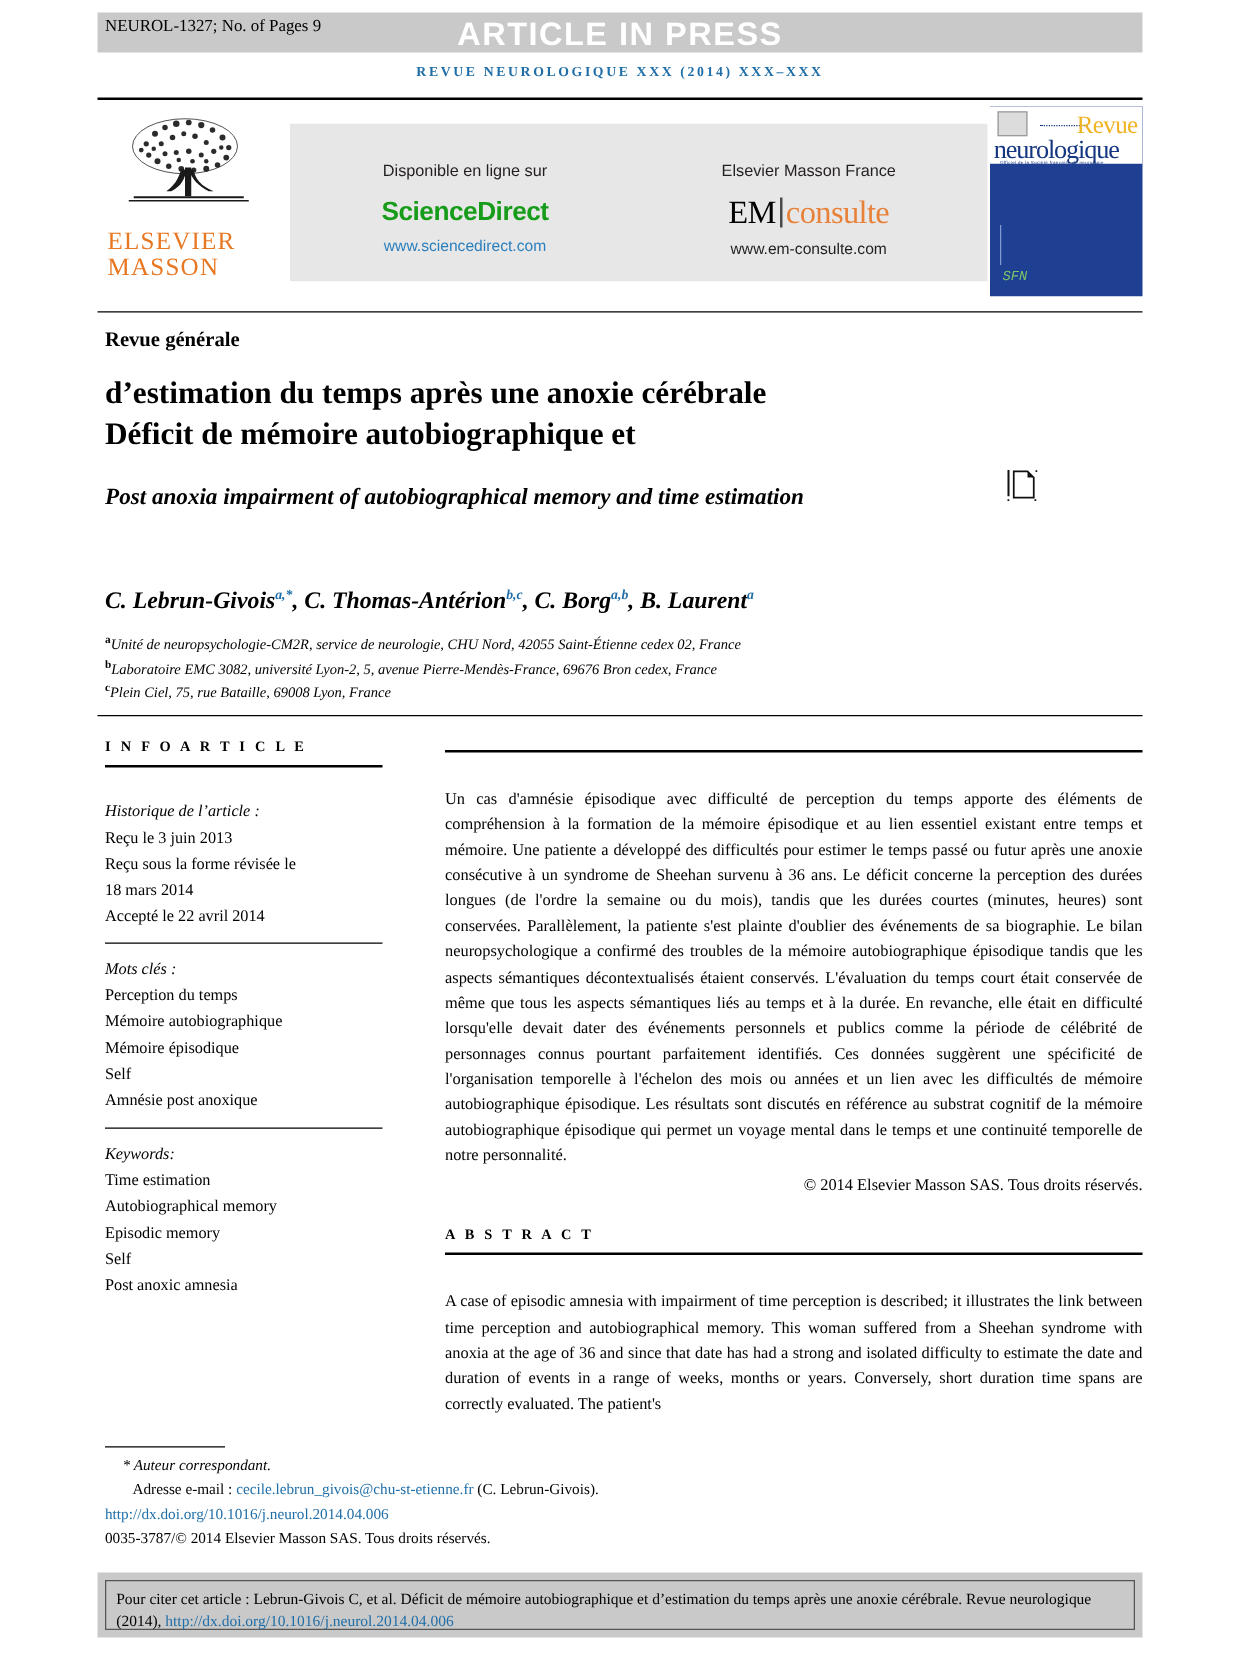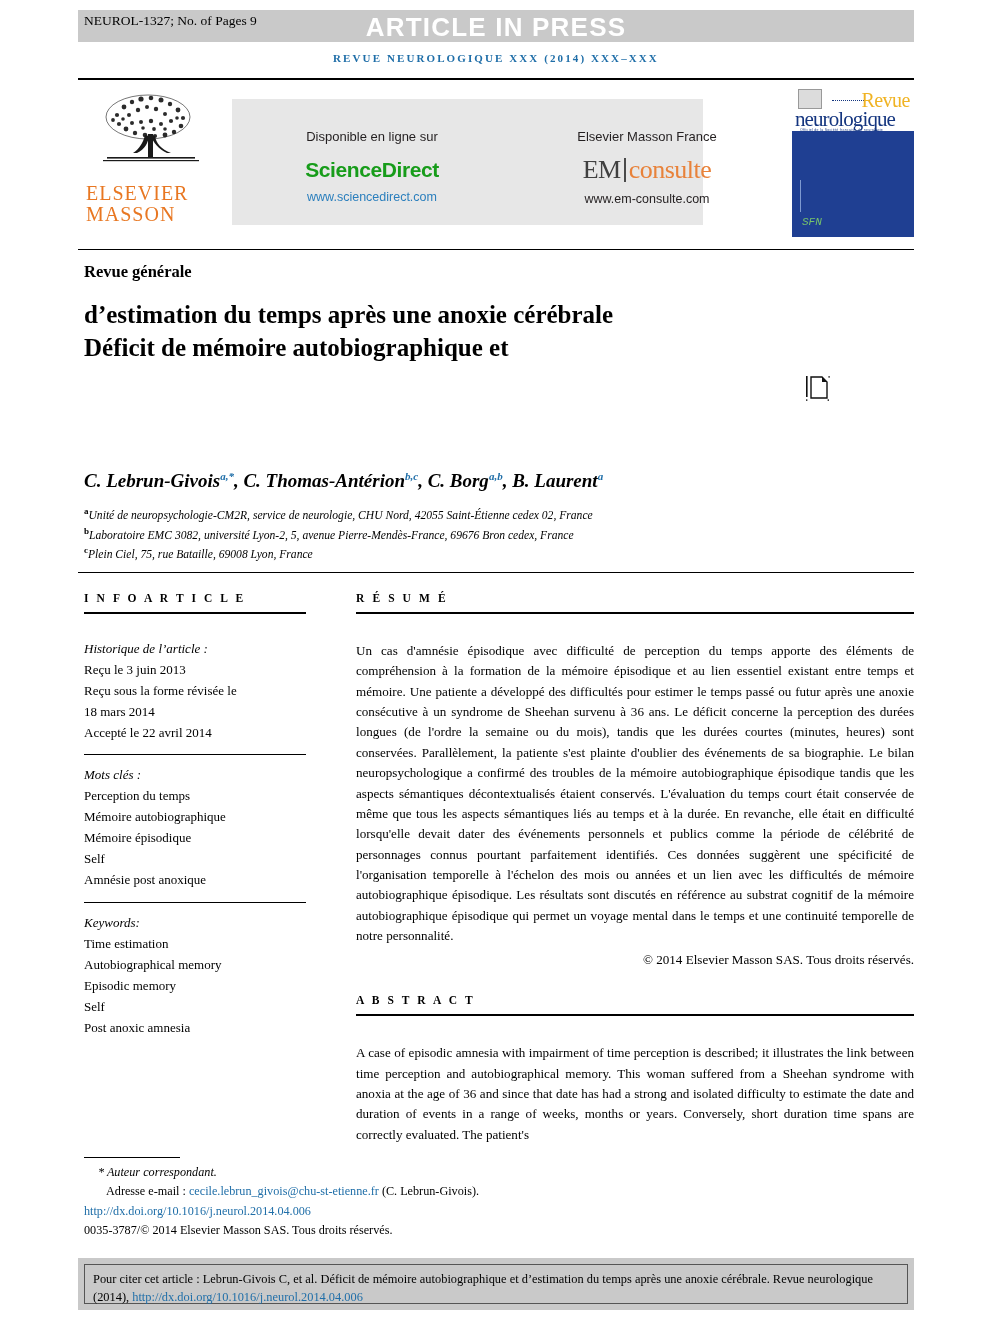--- a/index.html
+++ b/index.html
@@ -95,21 +95,21 @@
     font-family: "Liberation Serif", serif;
     color: #e87722;
     font-size: 20px;
     letter-spacing: 1px;
     line-height: 1.06;
   }
   .sd-panel {
     position: absolute;
     left: 154px;
     top: 14px;
-    width: 471px;
+    width: 558px;
     height: 126px;
     background: #e7e7e7;
   }
   .sd-left {
     position: absolute;
     left: 0; top: 0;
     width: 280px;
     text-align: center;
   }
   .sd-right {
@@ -138,21 +138,21 @@
     font-size: 12.5px;
     color: #2b7fbd;
     margin-top: 8px;
   }
   .em-brand {
     margin-top: 11px;
     font-size: 26px;
     font-family: "Liberation Serif", serif;
     letter-spacing: -0.5px;
   }
-  .em-em { color: #404040; }
+  .em-em { color: #000000; }
   .em-bar {
     display: inline-block;
     width: 2px;
     height: 24px;
     background: #4a4a4a;
     vertical-align: -4px;
     margin: 0 3px;
   }
   .em-consulte { color: #e8823a; }
   .em-url {
@@ -507,20 +507,21 @@
     </div>
   </div>
 
   <div class="rule-under-banner"></div>
 
   <div class="section-kind">Revue générale</div>
   <div class="title-fr">
     <div>d’estimation du temps après une anoxie cérébrale</div>
     <div>Déficit de mémoire autobiographique et</div>
   </div>
+  <div class="title-en">Post anoxia impairment of autobiographical memory and time estimation</div>
 
   <div class="crossmark">
     <svg width="26" height="30" viewBox="0 0 26 30">
       <rect x="1" y="2" width="1.6" height="21" fill="#111"></rect>
       <path d="M6 3 H17 L22 8 V24 H6 Z" fill="#fff" stroke="#111" stroke-width="1.4"></path>
       <path d="M17 3 L17 8 L22 8 Z" fill="#111"></path>
       <rect x="23.4" y="2.2" width="1.4" height="1.4" fill="#111"></rect>
       <rect x="1" y="25.4" width="1.4" height="1.4" fill="#111"></rect>
       <rect x="22.6" y="25.4" width="1.4" height="1.4" fill="#111"></rect>
     </svg>
@@ -565,21 +566,20 @@
       <div class="kw-title">Keywords:</div>
       <div>Time estimation</div>
       <div>Autobiographical memory</div>
       <div>Episodic memory</div>
       <div>Self</div>
       <div>Post anoxic amnesia</div>
     </div>
   </div>
 
   <div class="col-right">
-    <div class="sec-head">R É S U M É</div>
     <div class="hr-thick"></div>
     <div class="abs-body">Un cas d'amnésie épisodique avec difficulté de perception du temps apporte des éléments de compréhension à la formation de la mémoire épisodique et au lien essentiel existant entre temps et mémoire. Une patiente a développé des difficultés pour estimer le temps passé ou futur après une anoxie consécutive à un syndrome de Sheehan survenu à 36 ans. Le déficit concerne la perception des durées longues (de l'ordre la semaine ou du mois), tandis que les durées courtes (minutes, heures) sont conservées. Parallèlement, la patiente s'est plainte d'oublier des événements de sa biographie. Le bilan neuropsychologique a confirmé des troubles de la mémoire autobiographique épisodique tandis que les aspects sémantiques décontextualisés étaient conservés. L'évaluation du temps court était conservée de même que tous les aspects sémantiques liés au temps et à la durée. En revanche, elle était en difficulté lorsqu'elle devait dater des événements personnels et publics comme la période de célébrité de personnages connus pourtant parfaitement identifiés. Ces données suggèrent une spécificité de l'organisation temporelle à l'échelon des mois ou années et un lien avec les difficultés de mémoire autobiographique épisodique. Les résultats sont discutés en référence au substrat cognitif de la mémoire autobiographique épisodique qui permet un voyage mental dans le temps et une continuité temporelle de notre personnalité.</div>
     <div class="copyline">© 2014 Elsevier Masson SAS. Tous droits réservés.</div>
 
     <div class="sec-head abs-head2">A B S T R A C T</div>
     <div class="hr-thick"></div>
     <div class="abs-body">A case of episodic amnesia with impairment of time perception is described; it illustrates the link between time perception and autobiographical memory. This woman suffered from a Sheehan syndrome with anoxia at the age of 36 and since that date has had a strong and isolated difficulty to estimate the date and duration of events in a range of weeks, months or years. Conversely, short duration time spans are correctly evaluated. The patient's</div>
   </div>
 
   <div class="fn-rule"></div>

